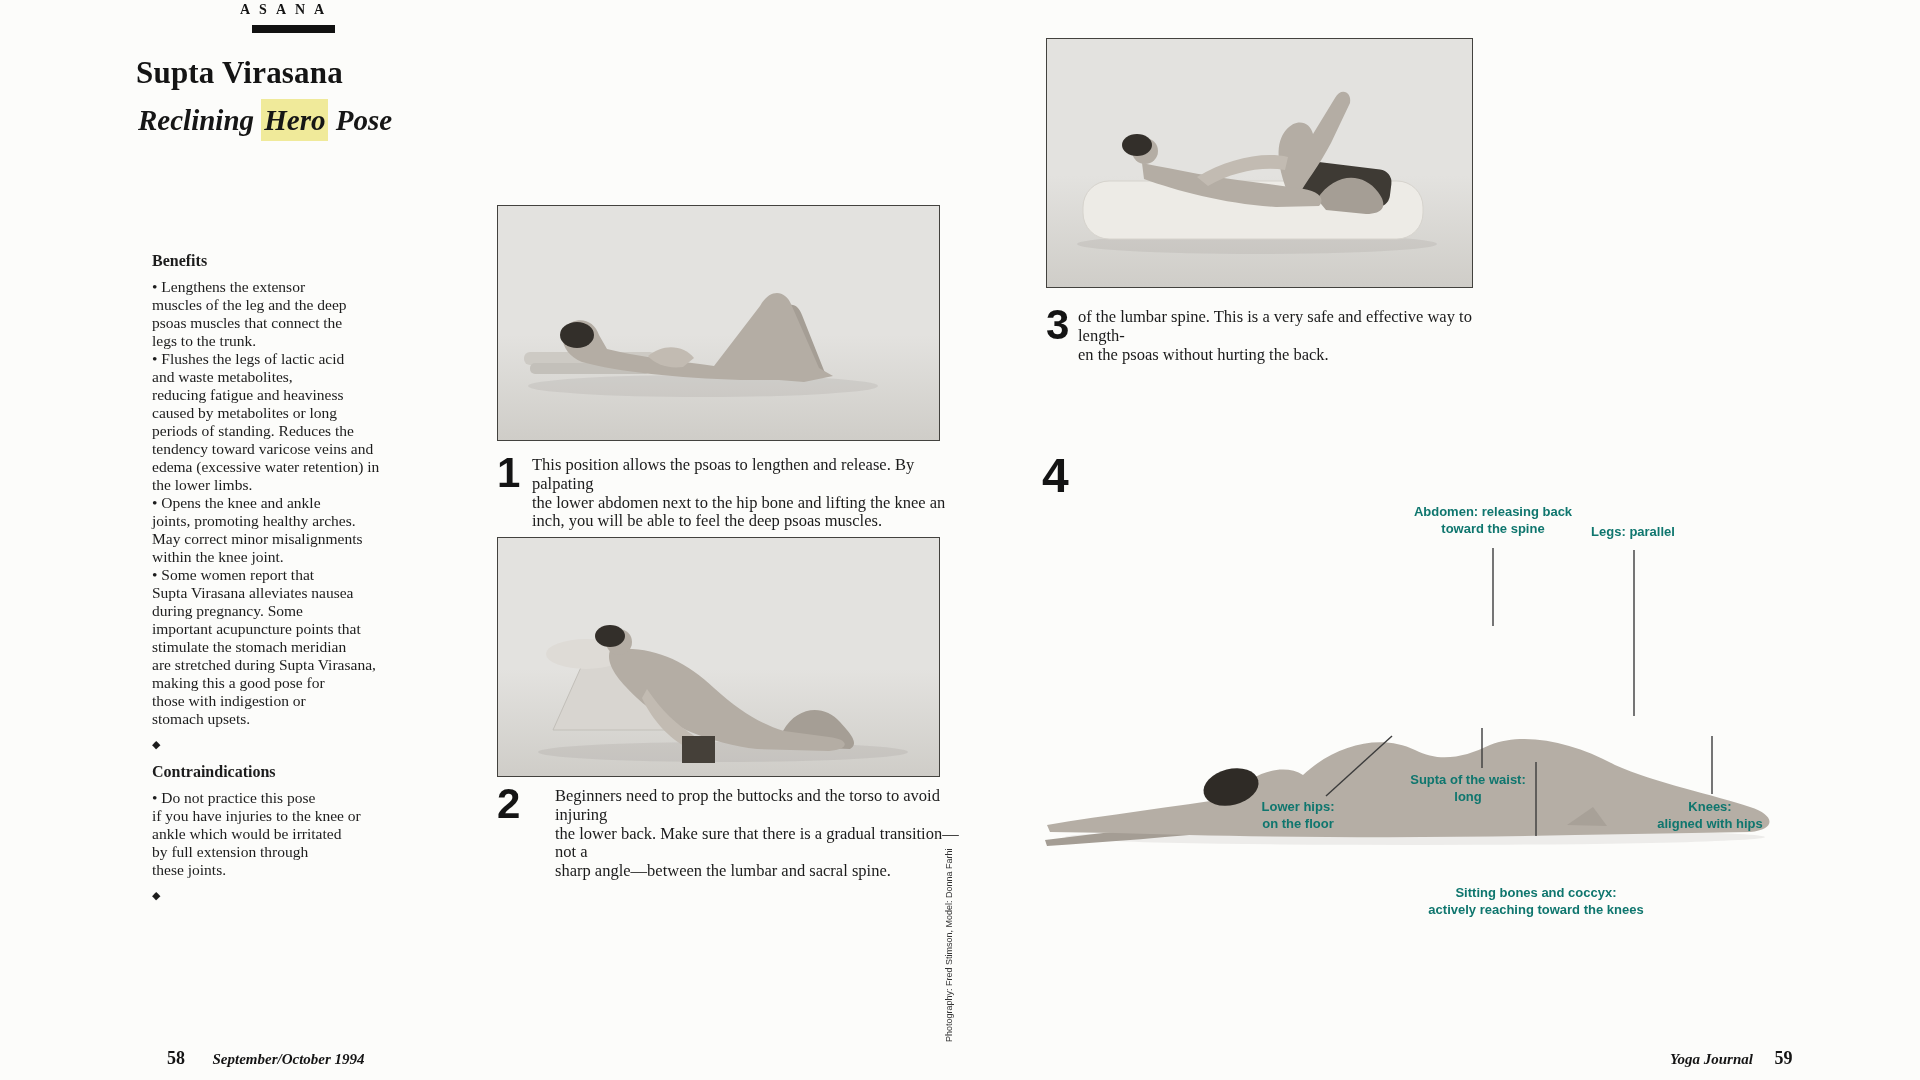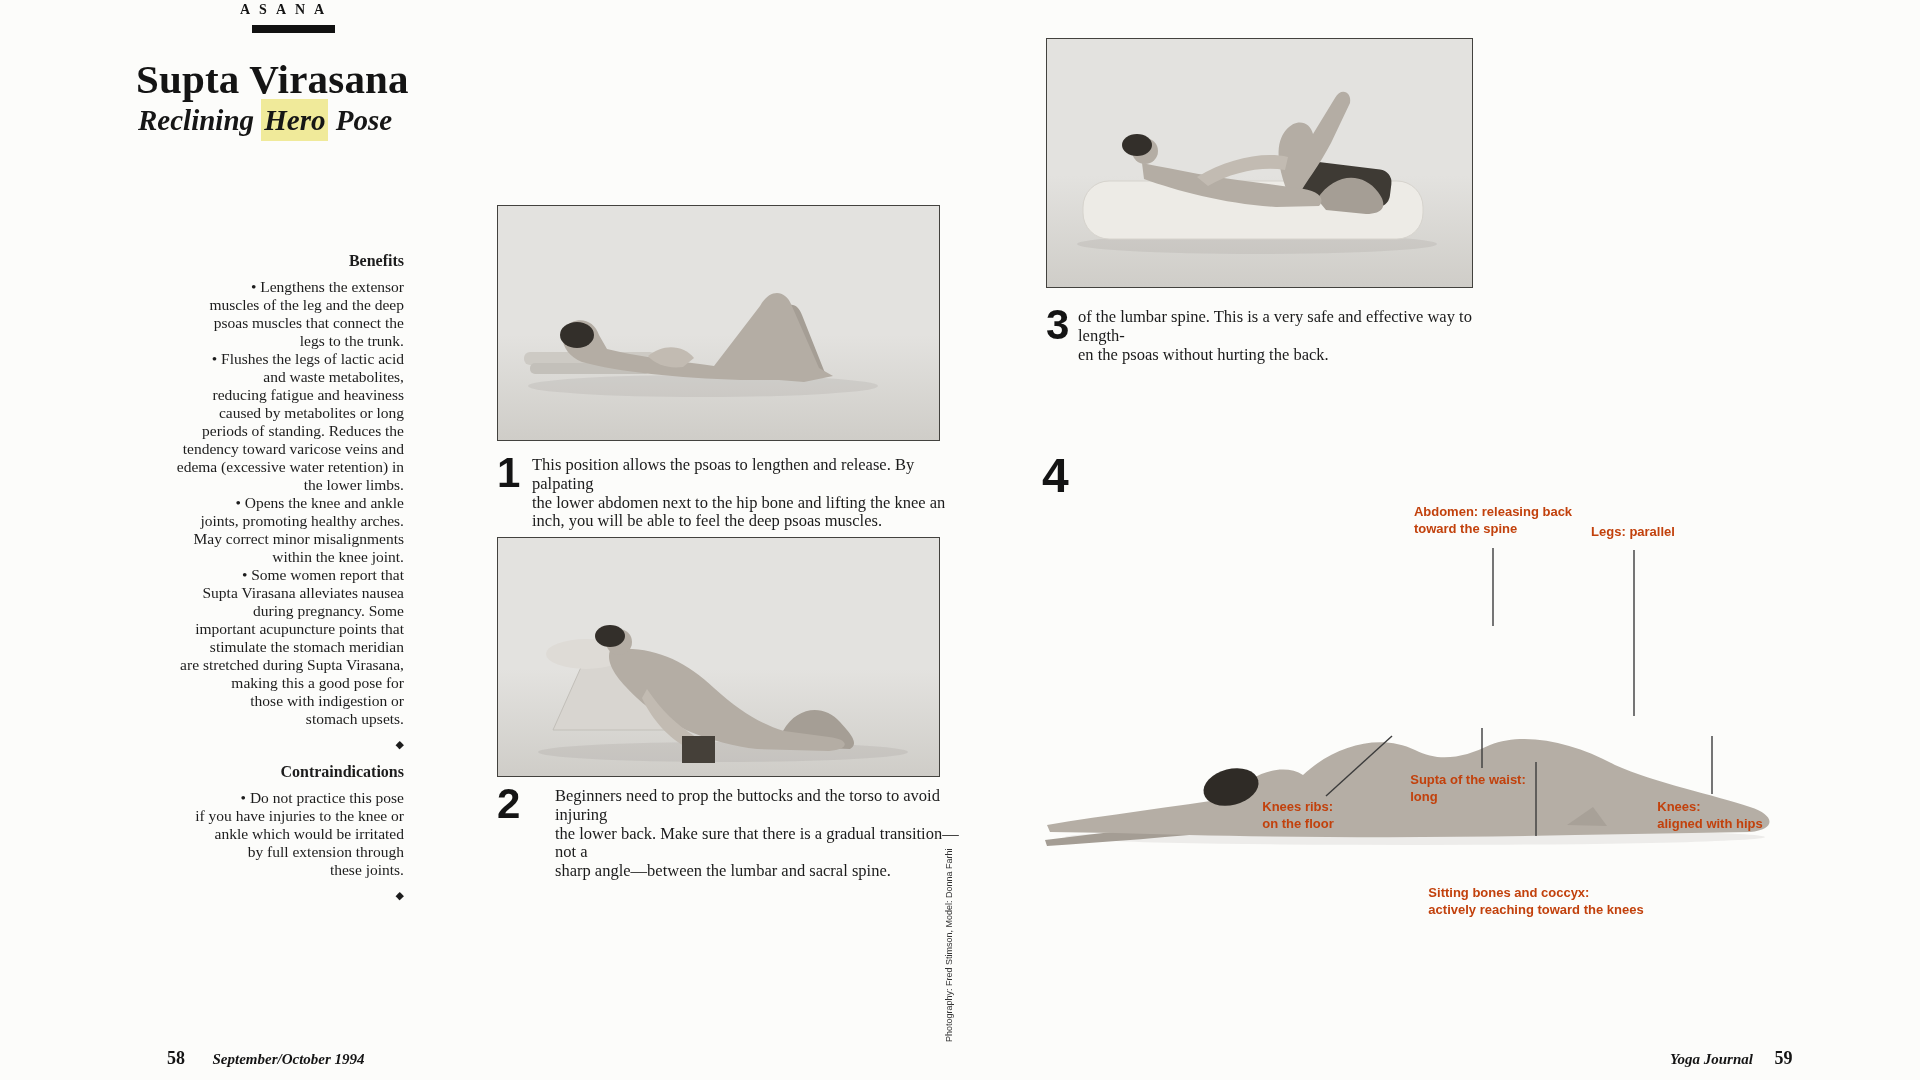--- a/index.html
+++ b/index.html
@@ -6,43 +6,43 @@
   .spread{
     position:relative;width:1920px;height:1080px;margin:0 auto;
     background:#fcfcfa;overflow:hidden;
     font-family:"Liberation Serif",serif;color:#1b1b1b;
   }
   .abs{position:absolute;}
 
   
   .asana{font-size:14px;font-weight:bold;letter-spacing:9px;color:#151515;}
   .asana-rule{background:#111;height:8px;}
-  .title{font-size:41px;font-weight:bold;letter-spacing:0.2px;color:#141414;}
+  .title{font-size:31px;font-weight:bold;letter-spacing:0.2px;color:#141414;}
   .subtitle{font-size:29px;font-weight:bold;font-style:italic;color:#161616;}
   .hl{background:#f0ea9a;padding:5px 3px;}
 
   
-  .sidebar{width:252px;text-align:right;font-size:15.5px;line-height:18px;color:#1c1c1c;}
+  .sidebar{width:252px;text-align:left;font-size:15.5px;line-height:18px;color:#1c1c1c;}
   .sidebar .head{font-size:16px;font-weight:bold;margin:0 0 8px 0;}
   .sidebar .head2{font-size:16px;font-weight:bold;margin:10px 0 8px 0;}
   .sidebar .diamond{font-size:11px;margin:7px 0 9px 0;}
 
   
   .photo{border:1px solid #43423e;background:linear-gradient(#e3e2df 55%,#cfcdc8);}
   .photo svg{display:block;}
 
   
   .num{font-family:"Liberation Sans",sans-serif;font-weight:900;font-size:42px;line-height:36px;color:#141414;}
   .num4{font-family:"Liberation Sans",sans-serif;font-weight:900;font-size:48px;color:#141414;}
   .cap{font-size:16.5px;line-height:18.8px;color:#1b1b1b;width:415px;}
 
   
   .fig-label{
     font-family:"Liberation Sans",sans-serif;font-weight:bold;font-size:13px;
-    line-height:16.5px;color:#c2410c;transform:translateX(-50%);
+    line-height:16.5px;text-align:center;color:#0f766e;transform:translateX(-50%);
     white-space:nowrap;
   }
 
   
   .foot{font-size:15px;color:#141414;}
   .foot .pn{font-size:18px;font-weight:bold;}
   .foot .it{font-weight:bold;font-style:italic;font-size:15px;}
 
   .credit{
     font-family:"Liberation Sans",sans-serif;font-size:9px;color:#333;
@@ -182,21 +182,21 @@
   </svg>
 
   <div class="abs fig-label" style="left:1493px;top:504px;">
       <div>Abdomen: releasing back</div>
       <div>toward the spine</div>
     </div>
   <div class="abs fig-label" style="left:1633px;top:524px;">
       <div>Legs: parallel</div>
     </div>
   <div class="abs fig-label" style="left:1298px;top:799px;">
-      <div>Knees ribs:</div>
+      <div>Lower hips:</div>
       <div>on the floor</div>
     </div>
   <div class="abs fig-label" style="left:1468px;top:772px;">
       <div>Supta of the waist:</div>
       <div>long</div>
     </div>
   <div class="abs fig-label" style="left:1536px;top:841px;margin-top:44px;">
       <div>Sitting bones and coccyx:</div>
       <div>actively reaching toward the knees</div>
     </div>

